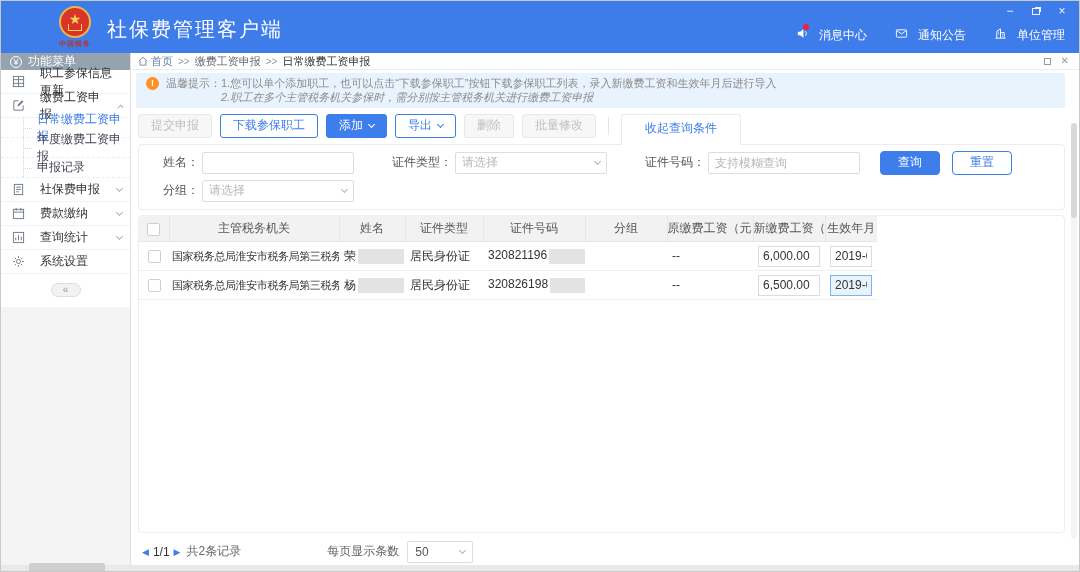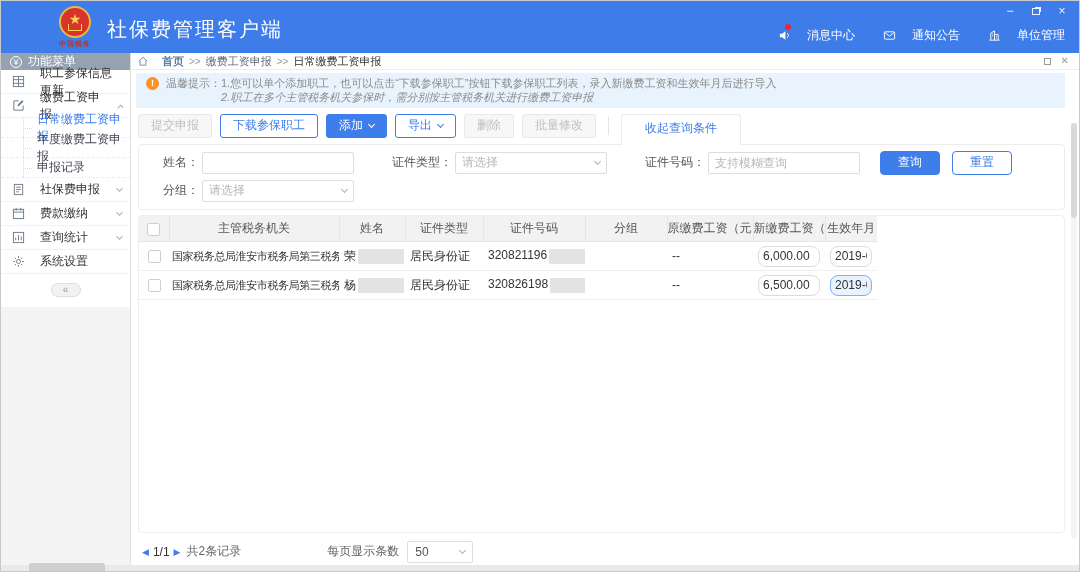--- a/index.html
+++ b/index.html
@@ -12,21 +12,21 @@
   .logo { position:absolute; left:52px; top:5px; width:44px; text-align:center; }
   .emblem { width:32px; height:32px; border-radius:50%; background:#D8342A; border:2px solid #E8B84B; margin:0 auto; position:relative; }
   .emblem .star { position:absolute; left:0; right:0; top:4px; color:#F4D353; font-size:14px; line-height:14px; }
   .emblem .gate { position:absolute; left:7px; right:7px; bottom:5px; height:7px; border:1px solid #F4D353; border-top:none; }
   .logo-caption { font-size:7px; color:#B8352E; letter-spacing:1px; margin-top:1px; font-weight:bold; }
   .app-title { position:absolute; left:106px; top:15px; color:#fff; font-size:20px; letter-spacing:2px; }
   .win-controls { position:absolute; right:10px; top:4px; display:flex; gap:12px; align-items:center; color:rgba(255,255,255,.9); }
   .wc { width:14px; height:13px; text-align:center; font-size:12px; line-height:13px; cursor:default; }
   .wc-restore-box { display:inline-block; width:8px; height:7px; border:1px solid rgba(255,255,255,.9); margin-top:3px; box-shadow:2px -2px 0 -1px rgba(255,255,255,.9); }
   .topbar-menu { position:absolute; right:14px; bottom:9px; display:flex; gap:28px; color:#fff; }
-  .tb-item { display:flex; align-items:center; gap:16px; position:relative; cursor:default; }
+  .tb-item { display:flex; align-items:flex-start; gap:10px; position:relative; cursor:default; }
   .tb-item svg { display:block; }
   .badge-dot { position:absolute; left:7px; top:-3px; width:6px; height:6px; border-radius:50%; background:#F5222D; }
 
   
   .sidebar { position:absolute; left:0; top:52px; width:130px; bottom:6px; background:#fff; border-right:1px solid #e2e2e2; display:flex; flex-direction:column; }
   .sidebar-header { height:17px; background:#95A3B1; color:#fff; display:flex; align-items:center; gap:6px; padding-left:9px; flex:none; }
   .coin { width:12px; height:12px; border:1px solid #fff; border-radius:50%; font-size:9px; line-height:11px; text-align:center; flex:none; }
   .menu-row { height:24px; display:flex; align-items:center; gap:15px; padding:0 8px 0 11px; border-bottom:1px solid #f2f2f2; color:#333; cursor:default; }
   .menu-row svg { color:#6b7886; flex:none; }
   .mi-caret { margin-left:auto; }
@@ -35,21 +35,21 @@
   .submenu-row { height:20px; display:flex; align-items:center; padding-left:36px; color:#445; border-bottom:1px dashed #e9eef4; position:relative; cursor:default; }
   .submenu-row::before { content:""; position:absolute; left:22px; top:0; bottom:0; border-left:1px dotted #c9d8ea; }
   .submenu-row::after { content:""; position:absolute; left:22px; top:10px; width:9px; border-top:1px dotted #c9d8ea; }
   .submenu-row.active { color:#3D7EEA; }
   .collapse-pill { margin:9px auto 0; width:30px; height:14px; background:#f2f2f2; border:1px solid #ddd; border-radius:8px; color:#999; font-size:10px; line-height:12px; text-align:center; flex:none; cursor:default; }
   .sidebar-fill { flex:1; background:#f4f4f4; margin-top:10px; }
 
   
   .content { position:absolute; left:131px; top:52px; right:0; bottom:6px; background:#fff; }
   .tabbar { height:17px; border-bottom:1px solid #ececec; display:flex; align-items:center; padding:0 10px 0 6px; font-size:11px; color:#667; }
-  .crumb-home { display:flex; align-items:center; gap:14px; color:#5f7da0; cursor:default;font-weight:bold; }
+  .crumb-home { display:flex; align-items:center; gap:3px; color:#5f7da0; cursor:default; }
   .crumb-sep { color:#999; margin:0 5px; font-size:10px; }
   .crumb-last { color:#333; }
   .tab-controls { margin-left:auto; display:flex; gap:10px; align-items:center; color:#9a9a9a; }
   .tc-box { width:7px; height:7px; border:1px solid #9a9a9a; display:inline-block; }
   .tc-x { font-size:10px; line-height:10px; }
 
   .tip { margin:3px 14px 0 4px; background:#E8F3FD; padding:3px 10px; font-size:11px; color:#8b8b8b; line-height:1.3; display:flex; gap:7px; border-radius:2px; }
   .tip-icon { width:13px; height:13px; border-radius:50%; background:#FF9026; color:#fff; font-size:9px; font-weight:bold; line-height:13px; text-align:center; flex:none; margin-top:1px; }
   .tip-line2 { padding-left:55px;font-style:italic; }
 
@@ -77,21 +77,21 @@
   table { border-collapse:collapse; table-layout:fixed; width:738px; font-size:12px; }
   thead th { background:#f2f2f2; height:26px; font-weight:normal; color:#555; border-right:1px solid #e6e6e6; border-bottom:1px solid #e6e6e6; overflow:hidden; white-space:nowrap; }
   thead th:last-child { border-right:none; }
   tbody td { height:29px; border-bottom:1px solid #f0f0f0; padding:0 5px; color:#333; overflow:hidden; white-space:nowrap; }
   td.c, th.c { text-align:center; padding:0; }
   .org-cell { font-size:11px; letter-spacing:-0.4px; padding:0 3px; }
   .redact { display:inline-block; background:#e3e3e3; height:15px; vertical-align:middle; border-radius:1px; margin-left:2px; }
   .redact.name { width:46px; }
   .redact.id { width:40px; }
   .cbx { width:13px; height:13px; border:1px solid #cfcfcf; border-radius:2px; background:#fff; display:inline-block; vertical-align:middle; cursor:default; }
-  .cell-input { width:100%; height:21px; border:1px solid #dcdcdc; border-radius:8px; padding:0 4px; font-size:12px; color:#333; font-family:inherit; background:#fff; }
+  .cell-input { width:100%; height:21px; border:1px solid #dcdcdc; border-radius:0; padding:0 4px; font-size:12px; color:#333; font-family:inherit; background:#fff; }
   .cell-input.focused { border-color:#7FB1F5; background:#E8F3FD; }
 
   .pagination { margin:8px 0 0 8px; display:flex; align-items:center; color:#666; gap:2px; }
   .pg-arrow { color:#3D7EEA; font-size:9px; padding:0 2px; cursor:default; }
   .pg-page { color:#333; }
   .pg-total { margin-left:2px; }
   .per-page { margin-left:84px; display:flex; align-items:center; gap:8px; }
   .pp-select { width:66px; height:22px; border:1px solid #ddd; border-radius:2px; padding:0 7px; color:#555; display:flex; align-items:center; justify-content:space-between; cursor:default; }
 
   .scrollbar { position:absolute; right:2px; top:70px; bottom:26px; width:6px; background:#f4f4f4; border-radius:3px; }

